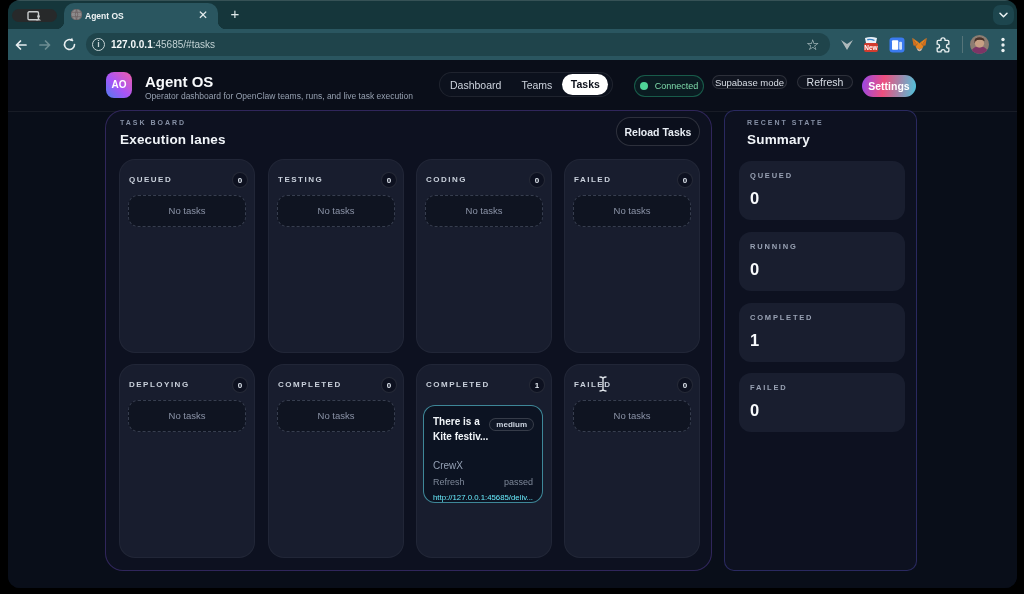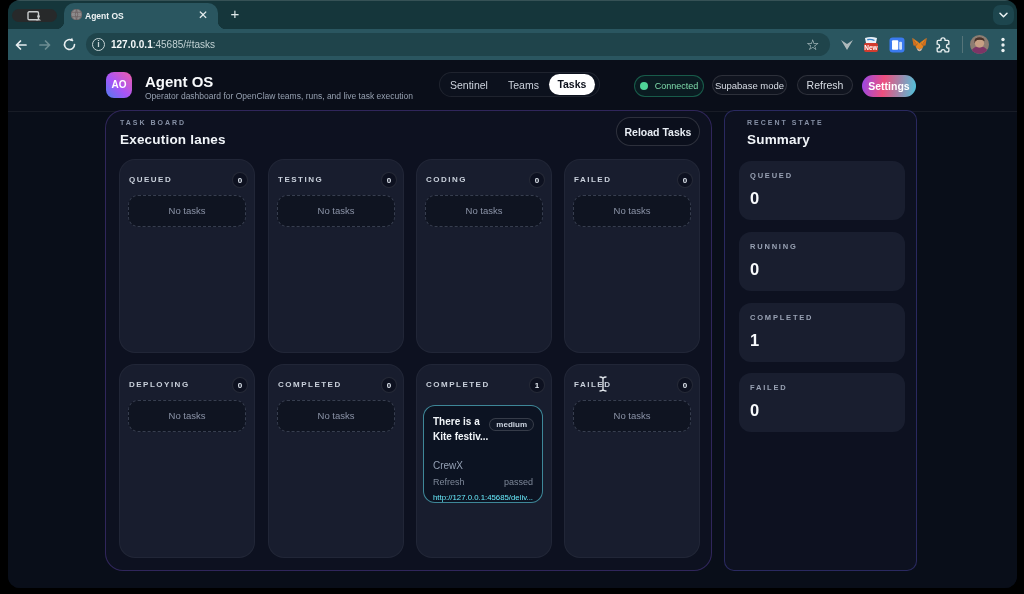--- a/index.html
+++ b/index.html
@@ -49,21 +49,21 @@
   .navwrap { position:absolute; left:431px; top:12px; height:25px; border-radius:13px;
     background:#0c111d; border:1px solid rgba(255,255,255,0.08); display:flex; align-items:center; padding:0 4px 0 0; }
   .navitem { font-size:10.5px; color:#cdd3dd; padding:0 10px; }
   .navactive { background:#fff; color:#0b0f1a; font-weight:bold; border-radius:11px;
     height:21px; line-height:21px; padding:0 8.5px; margin:0; }
   .connected { position:absolute; left:626px; top:15px; width:70px; height:22px; border-radius:12px;
     background:rgba(16,185,129,0.08); border:1px solid rgba(52,211,153,0.35);
     display:flex; align-items:center; justify-content:center; }
   .connected .dot { width:8px; height:8px; border-radius:50%; background:#4fd598; margin-right:7px; }
   .connected .txt { font-size:9px; color:#7fdcab; }
-  .pillbtn { position:absolute; top:15px; height:20px; border-radius:12px; background:#10141f;
+  .pillbtn { position:absolute; top:15px; height:14px; border-radius:12px; background:#10141f;
     border:1px solid rgba(255,255,255,0.12); color:#d9dee6; font-size:9.5px;
     display:flex; align-items:center; justify-content:center; }
   .settings { position:absolute; left:854px; top:15px; width:54px; height:22px; border-radius:12px;
     background:linear-gradient(97deg,#9747e8 0%, #ee4f7e 40%, #4cc4dc 100%);
     color:#fff; font-size:10.5px; font-weight:bold; display:flex; align-items:center; justify-content:center; }
   
   .board { position:absolute; left:97px; top:50px; width:607px; height:461px; border-radius:18px;
     background:#0d1120; border:1px solid rgba(139,92,246,0.28);padding-left:29px; }
   .summary { position:absolute; left:716px; top:50px; width:193px; height:461px; border-radius:10px;
     background:#0d1120; border:1px solid rgba(109,99,246,0.3); }
@@ -204,21 +204,21 @@
         </svg>
     </div>
   </div>
 
   <div class="page">
     <div class="apphdr">
       <div class="logo">AO</div>
       <div class="apptitle">Agent OS</div>
       <div class="appsub">Operator dashboard for OpenClaw teams, runs, and live task execution</div>
       <div class="navwrap">
-        <div class="navitem">Sentinel</div>
+        <div class="navitem">Dashboard</div>
         <div class="navitem">Teams</div>
         <div class="navitem navactive">Tasks</div>
       </div>
       <div class="connected">
           <div class="dot"></div>
           <div class="txt">Connected</div>
         </div>
       <div class="pillbtn" style="left:704px;width:75px;">Supabase mode</div>
       <div class="pillbtn" style="left:789px;width:56px;font-size:10.5px;">Refresh</div>
       <div class="settings">Settings</div>

